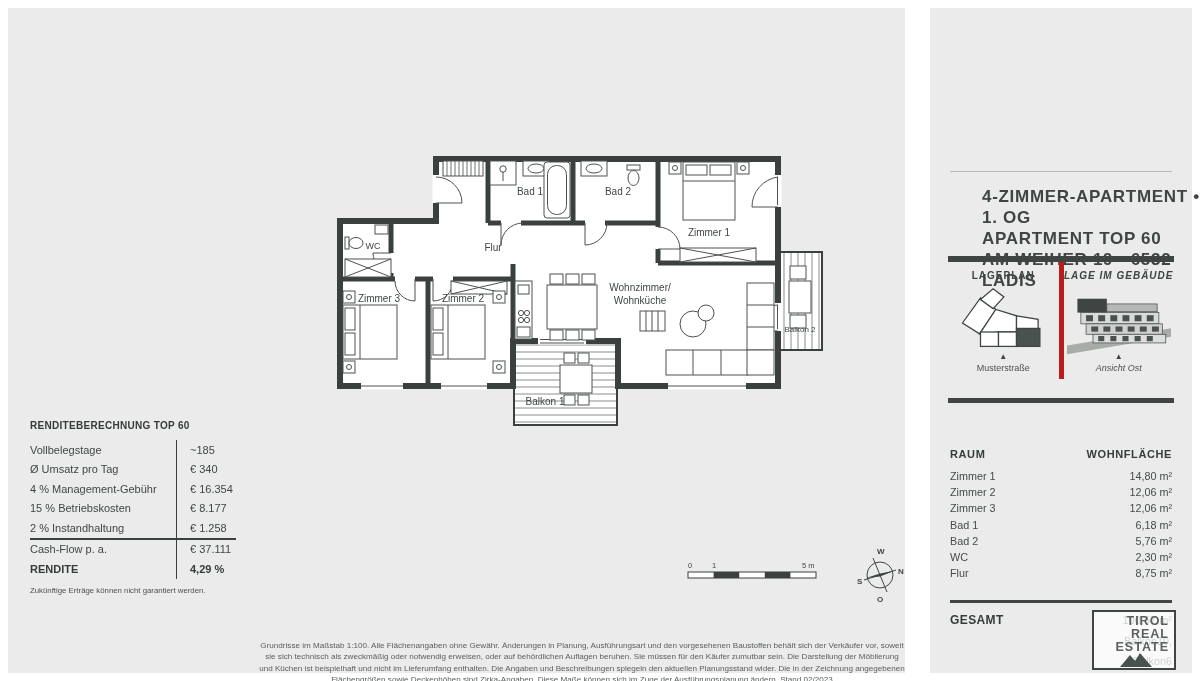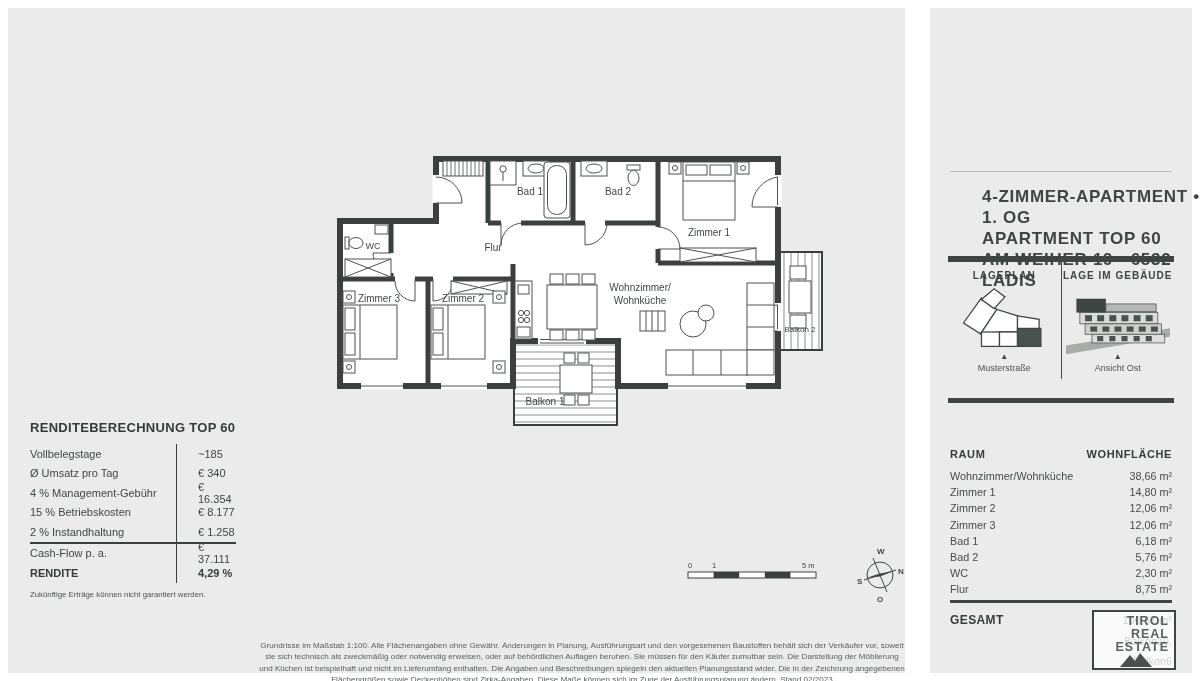--- a/index.html
+++ b/index.html
@@ -13,42 +13,42 @@
   .brand .suites{font-size:27px;font-weight:400;letter-spacing:4px;}
   .brand .ladis{font-size:27px;font-weight:800;letter-spacing:2px;}
   .brand svg{vertical-align:-2px;margin:0 4px 0 2px;}
   .divider-thin{left:20px;top:163px;width:222px;height:1px;background:#b9bcbb;}
   .info-block{left:32px;top:178px;width:226px;color:#3e4542;font-size:17px;font-weight:700;letter-spacing:0.7px;line-height:21px;margin-left:20px;}
   .bar{left:18px;width:226px;background:#3e4542;}
   .bar.top{top:248px;height:6px;}
   .bar.bottom{top:390px;height:5px;}
   .loc-section{left:18px;top:254px;width:226px;height:117px;display:flex;}
   .loc-col{width:113px;position:relative;text-align:center;}
-  .loc-col + .loc-col{border-left:1px solid #b91c1c;}
+  .loc-col + .loc-col{border-left:5px solid #b91c1c;font-style:italic;}
   .loc-title{margin-top:8px;font-size:10px;font-weight:700;letter-spacing:1px;color:#3e4542;}
   .loc-img{margin-top:6px;}
   .loc-caption{position:absolute;bottom:6px;width:100%;font-size:9px;color:#4a514f;}
   .tri{display:block;font-size:8px;color:#3e4542;margin-bottom:2px;}
   .room-table{left:20px;top:440px;width:222px;color:#454c4a;}
   .rt-head{display:flex;justify-content:space-between;font-size:11px;font-weight:700;letter-spacing:0.6px;color:#353c3a;height:20px;}
   .rt-row{display:flex;justify-content:space-between;font-size:10.8px;height:16.2px;align-items:center;}
   .rt-div{left:20px;top:592px;width:222px;height:3px;background:#3e4542;}
   .gesamt-row{left:20px;top:602px;width:222px;display:flex;justify-content:space-between;align-items:center;height:20px;}
   .gesamt-row .g-label{font-size:12px;font-weight:700;color:#353c3a;letter-spacing:0.4px;}
   .gesamt-row .g-val{font-size:11px;color:#454c4a;}
   .balkon-row{left:20px;width:222px;display:flex;justify-content:flex-end;font-size:10.8px;color:#454c4a;height:18px;align-items:center;}
   .watermark{left:162px;top:602px;width:84px;height:60px;border:2px solid #3e4542;background:rgba(255,255,255,0.74);box-sizing:border-box;text-align:right;padding:3px 5px 0 0;z-index:5;}
   .watermark .wl{font-size:12.5px;font-weight:700;letter-spacing:1px;color:rgba(62,69,66,0.85);line-height:13px;}
   .watermark svg{position:absolute;left:24px;bottom:1px;}
   
   .rendite{left:22px;top:412px;width:206px;color:#3f4745;}
-  .rendite-title{font-size:13px;font-weight:800;letter-spacing:0.3px;color:#343b39;margin-bottom:9px;}
+  .rendite-title{font-size:10px;font-weight:800;letter-spacing:0.3px;color:#343b39;margin-bottom:9px;}
   .rrow{display:flex;height:19.5px;align-items:center;font-size:11px;}
   .rrow .lbl{width:146px;}
-  .rrow .val{flex:1;border-left:1.5px solid #3a403e;padding-left:21px;height:100%;display:flex;align-items:center;}
+  .rrow .val{flex:1;border-left:1.5px solid #3a403e;padding-left:13px;height:100%;display:flex;align-items:center;}
   .rrow.sect{border-bottom:2px solid #3a403e;}
   .rrow.bold{font-weight:800;color:#343b39;}
   .rendite-note{margin-top:7px;font-size:7.8px;color:#4a514f;}
   
   .disclaimer{left:250px;top:608px;width:648px;font-size:8.1px;line-height:11.4px;color:#585e5c;text-align:center;margin-top:24px;}
   .floorplan{left:325px;top:145px;}
   .scalebar{left:678px;top:550px;}
   .compass{left:845px;top:536px;}
   svg text{font-family:"Liberation Sans",sans-serif;}
 </style>
@@ -374,24 +374,20 @@
   </div>
 
   <div class="abs bar bottom"></div>
 
   <div class="abs room-table">
     <div class="rt-head">
       <span>RAUM</span>
       <span>WOHNFLÄCHE</span>
     </div>
     <div class="rt-row">
-        <span>Wohnzimmer/Wohnküche</span>
-        <span>38,66 m²</span>
-      </div>
-    <div class="rt-row">
         <span>Zimmer 1</span>
         <span>14,80 m²</span>
       </div>
     <div class="rt-row">
         <span>Zimmer 2</span>
         <span>12,06 m²</span>
       </div>
     <div class="rt-row">
         <span>Zimmer 3</span>
         <span>12,06 m²</span>

